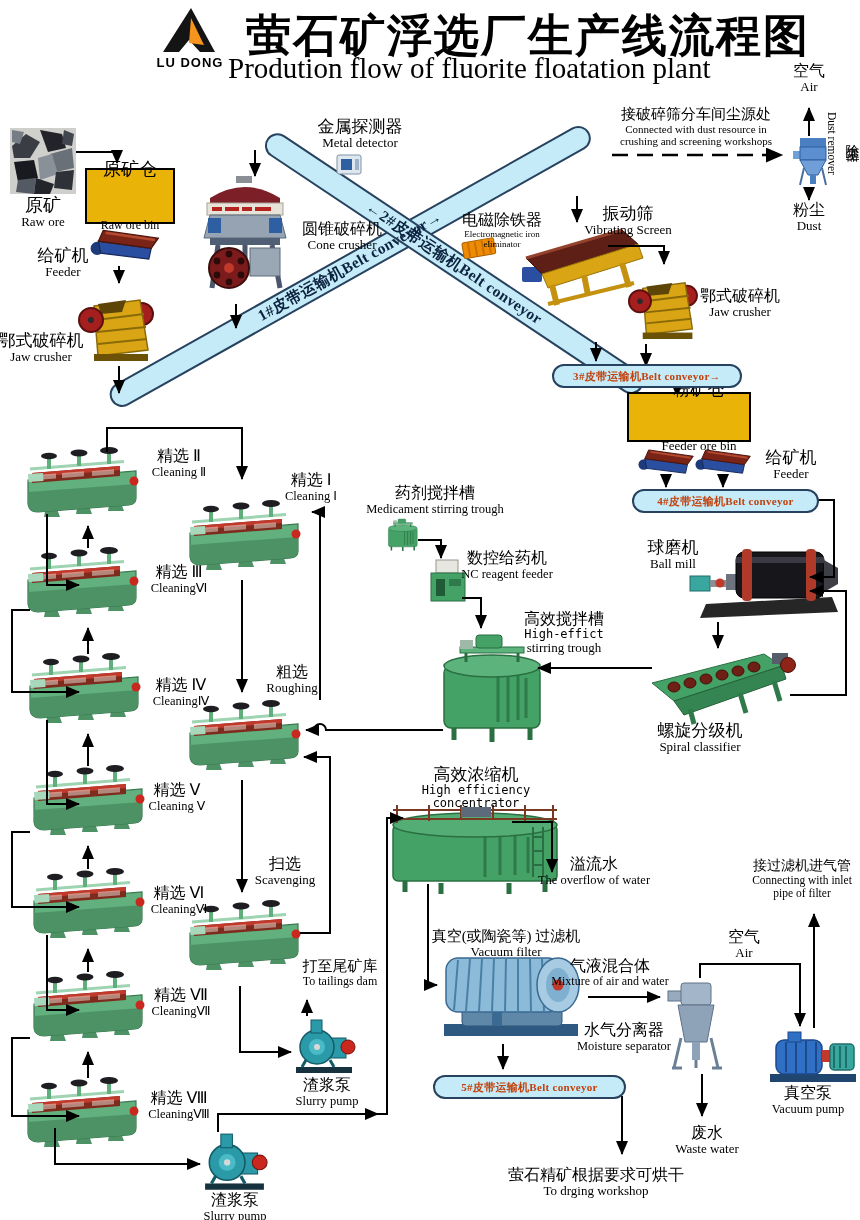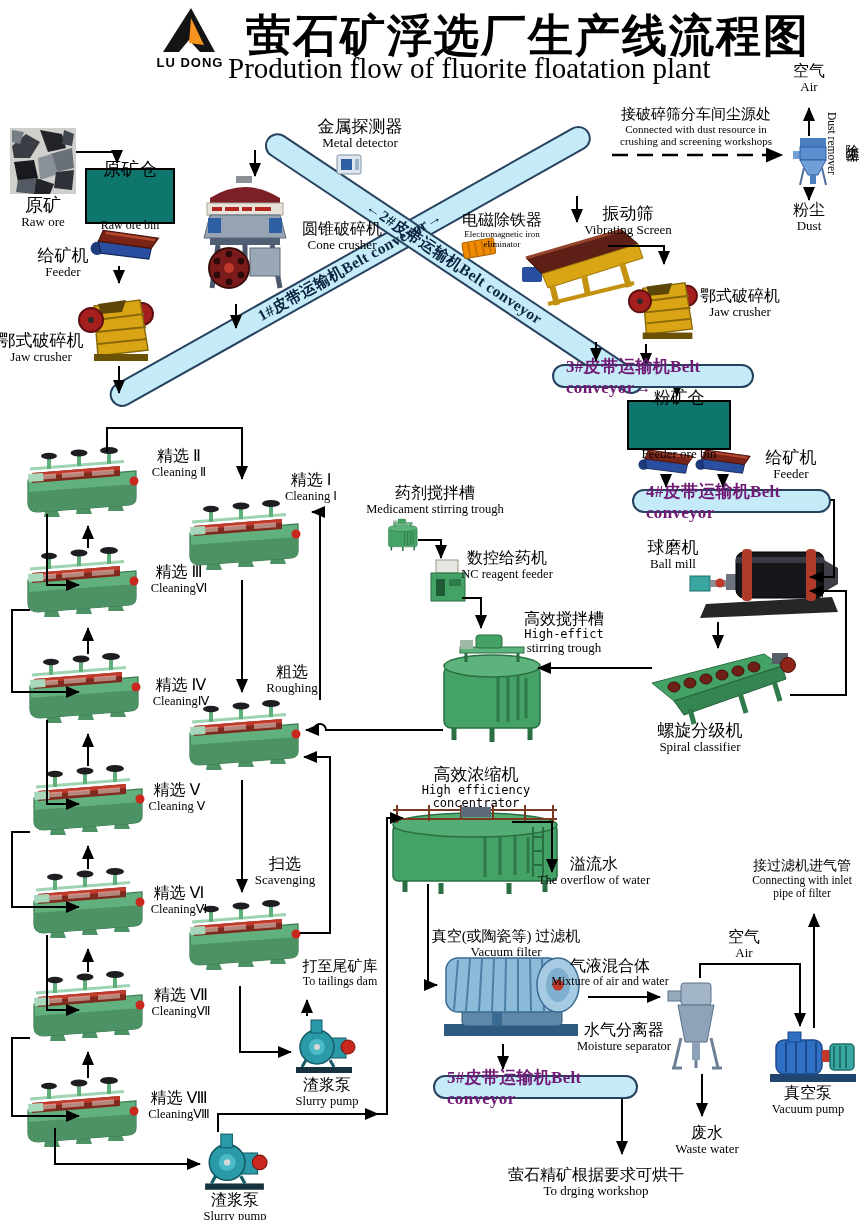--- a/index.html
+++ b/index.html
@@ -6,25 +6,25 @@
   .canvas{position:relative;width:860px;height:1220px;background:#fff;overflow:hidden;
           font-family:"Liberation Serif",serif;color:#000;}
   .layer{position:absolute;left:0;top:0;}
   .lbl{position:absolute;text-align:center;line-height:1.12;z-index:5;}
   .lbl .zh{display:block;font-size:16px;}
   .lbl .en{display:block;font-size:12.5px;}
   .zh18{font-size:18px !important;} .zh17{font-size:17px !important;} .zh15{font-size:15px !important;}
   .zh14{font-size:14px !important;}
   .en11{font-size:11px !important;} .en13{font-size:13px !important;} .en12{font-size:12px !important;}
   .mono{font-family:"DejaVu Sans Mono",monospace;font-size:12px !important;}
-  .box{position:absolute;border:2.5px solid #000;background:#0f766e;display:flex;flex-direction:column;
+  .box{position:absolute;border:2.5px solid #000;background:#eab308;display:flex;flex-direction:column;
        align-items:center;justify-content:center;z-index:4;text-align:center;line-height:1.15;gap:40px;}
   .capsule{position:absolute;height:20px;background:#c5ebf8;border:2px solid #27425f;border-radius:12px;
-       display:flex;align-items:center;justify-content:center;font-size:17px;font-weight:600;
-       color:#701a75;z-index:4;letter-spacing:.3px;padding-left:12px;}
+       display:flex;align-items:center;justify-content:center;font-size:11px;font-weight:600;
+       color:#c2410c;z-index:4;letter-spacing:.3px;}
   .belttxt{position:absolute;display:flex;align-items:center;justify-content:center;height:23px;
        font-size:15.5px;font-weight:600;color:#0c2340;z-index:4;letter-spacing:.4px;}
   .vtxt{position:absolute;writing-mode:vertical-rl;text-orientation:mixed;z-index:5;}
   .title-zh{position:absolute;left:228px;top:6px;width:600px;font-size:45px;font-weight:700;
        text-align:center;letter-spacing:2px;z-index:5;}
   .title-en{position:absolute;left:228px;top:52px;width:600px;font-size:29px;text-align:left;z-index:5;}
   .logotxt{position:absolute;left:152px;top:55px;width:76px;text-align:center;font-weight:700;
        font-size:13px;font-family:"Liberation Sans",sans-serif;letter-spacing:1px;z-index:5;}
 </style>
 </head>
@@ -399,21 +399,21 @@
   </svg>
 
   <div class="logotxt">LU DONG</div>
   <div class="title-zh">萤石矿浮选厂生产线流程图</div>
   <div class="title-en">Prodution flow of fluorite floatation plant</div>
 
   <div class="box" style="left:85px;top:168px;width:86px;height:52px;">
     <span class="zh18">原矿仓</span>
     <span class="en12" style="font-size:12px;">Raw ore bin</span>
   </div>
-  <div class="box" style="left:627px;top:400px;width:100px;height:46px;">
+  <div class="box" style="left:627px;top:392px;width:100px;height:46px;padding-left:20px;">
     <span class="zh17" style="font-size:17px;">粉矿仓</span>
     <span style="font-size:13px;">Feeder ore bin</span>
   </div>
 
   <div class="belttxt" style="left:77px;top:255px;width:546px;transform:rotate(-29.3deg);">1#皮带运输机Belt conveyor→</div>
   <div class="belttxt" style="left:230px;top:252px;width:448px;transform:rotate(33.7deg);">←2#皮带运输机Belt conveyor</div>
   <div class="capsule" style="left:552px;top:364px;width:186px;">3#皮带运输机Belt conveyor→</div>
   <div class="capsule" style="left:632px;top:489px;width:183px;">4#皮带运输机Belt conveyor</div>
   <div class="capsule" style="left:433px;top:1075px;width:189px;">5#皮带运输机Belt conveyor</div>
 

